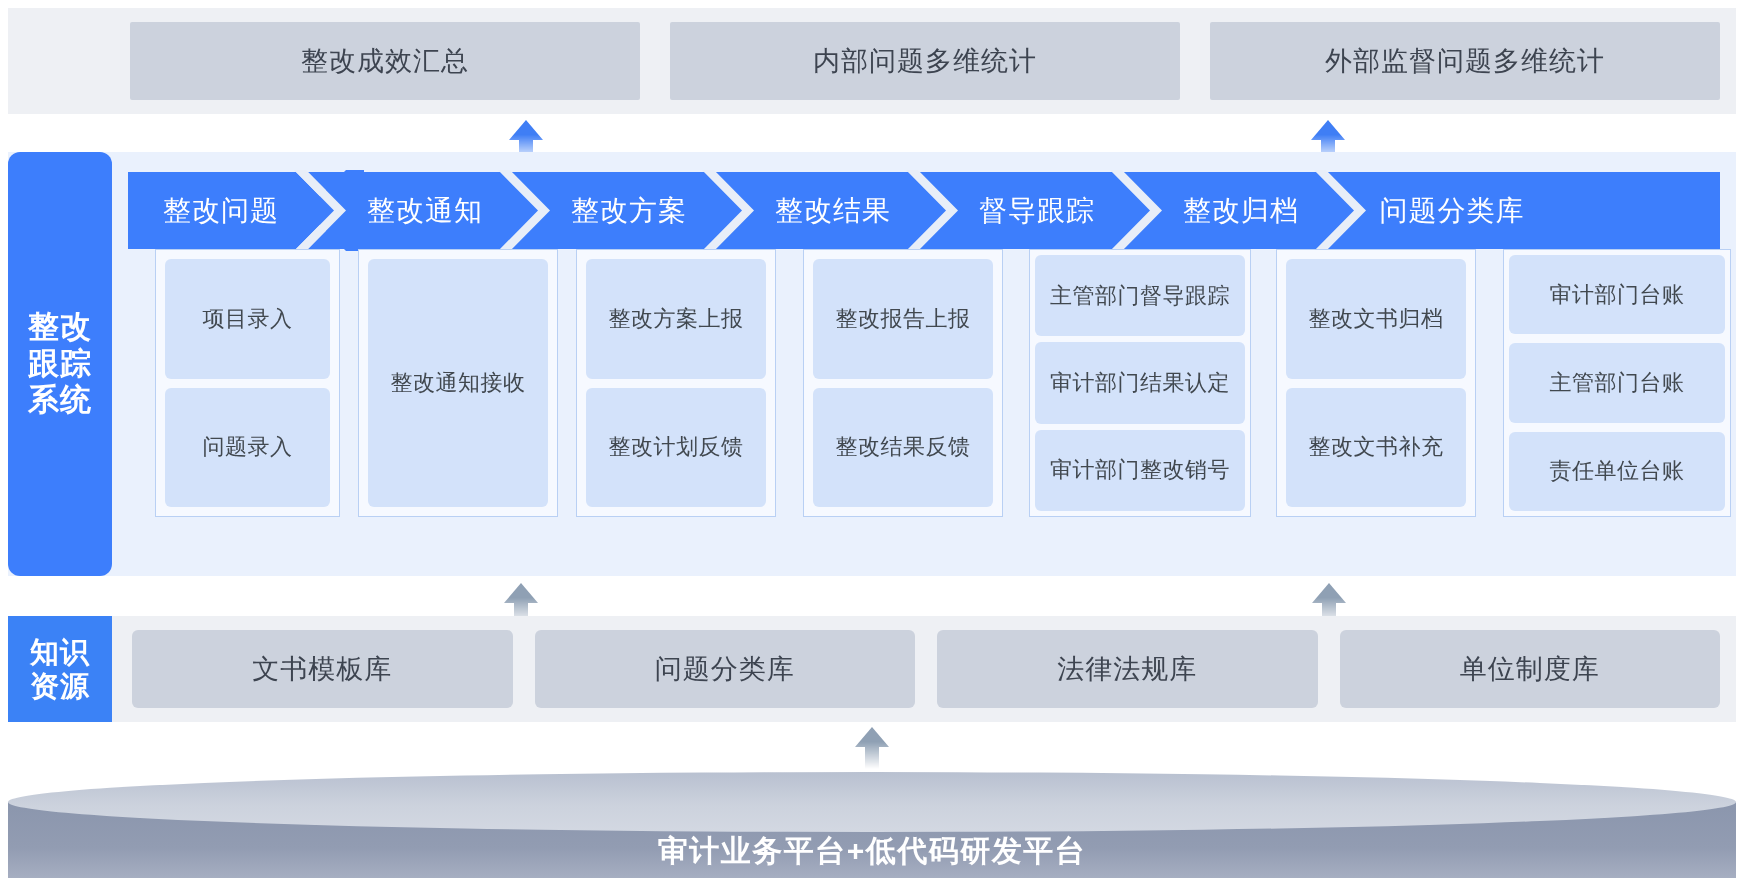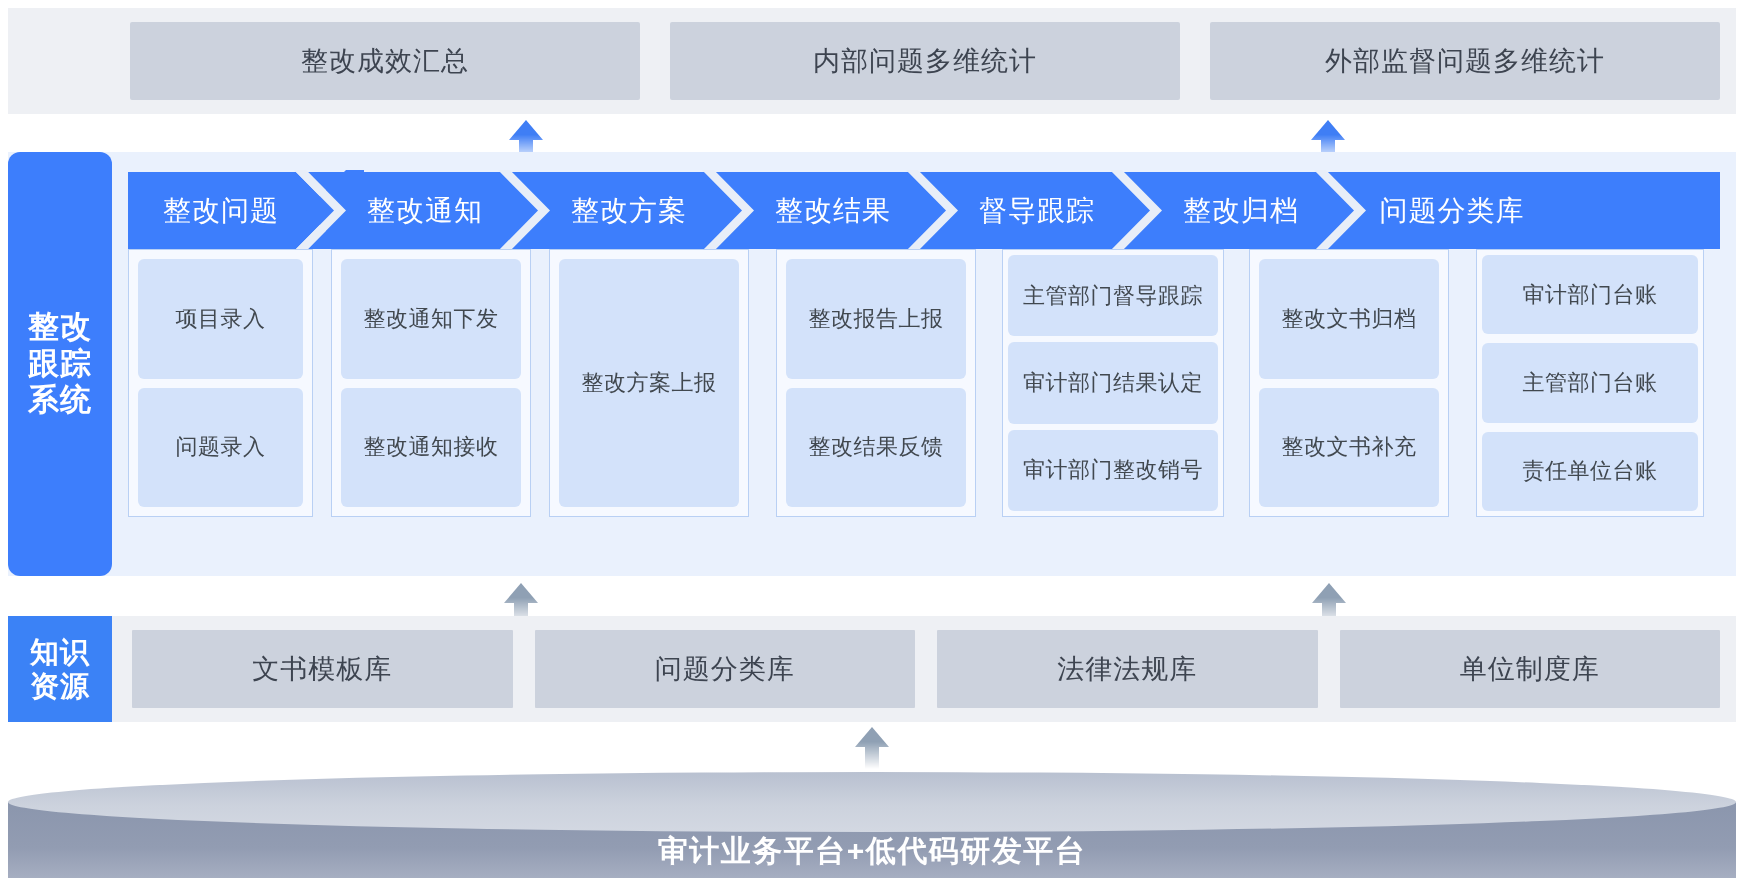--- a/index.html
+++ b/index.html
@@ -111,20 +111,21 @@
     position: absolute; left: 0; top: 77px;
     width: 1592px; height: 268px;
   }
   .stage-col {
     position: absolute; top: 0; height: 268px;
     background: #f6f9ff;
     border: 1px solid #b9d0f4;
     display: flex; flex-direction: column;
     padding: 9px;
     gap: 9px;
+    margin-left: 27px;
   }
   .sub-item {
     flex: 1;
     background: #d3e2fa;
     border-radius: 6px;
     display: flex; align-items: center; justify-content: center;
     color: #41484f; font-size: 22px; letter-spacing: .5px;
     text-align: center;
   }
 
@@ -140,21 +141,21 @@
     font-size: 29px;
   }
   #knowledge-cards {
     position: absolute; left: 132px; top: 630px;
     width: 1588px; height: 78px;
     display: flex; gap: 22px;
   }
   .knowledge-card {
     flex: 1;
     background: #ccd2dd;
-    border-radius: 1px;
+    border-radius: 6px;
     display: flex; align-items: center; justify-content: center;
     color: #3d4450; font-size: 27px; letter-spacing: 1px;
   }
 
   
   #platform {
     position: absolute; left: 8px; top: 772px;
     width: 1728px; height: 120px;
   }
   #cyl-body {
@@ -261,26 +262,26 @@
     <div class="stage-title" style="left:1224px; width:200px;">问题分类库</div>
 
     <div id="stage-bodies">
 
       <div class="stage-col" style="left:0px; width:185px;">
         <div class="sub-item">项目录入</div>
         <div class="sub-item">问题录入</div>
       </div>
 
       <div class="stage-col" style="left:203px; width:200px;">
-        <div class="sub-item">整改通知下发</div>
         <div class="sub-item">整改通知接收</div>
       </div>
 
       <div class="stage-col" style="left:421px; width:200px;">
         <div class="sub-item">整改方案上报</div>
+        <div class="sub-item">整改计划反馈</div>
       </div>
 
       <div class="stage-col" style="left:648px; width:200px;">
         <div class="sub-item">整改报告上报</div>
         <div class="sub-item">整改结果反馈</div>
       </div>
 
       <div class="stage-col" style="left:874px; width:222px; padding:5px; gap:6px;">
         <div class="sub-item">主管部门督导跟踪</div>
         <div class="sub-item">审计部门结果认定</div>

